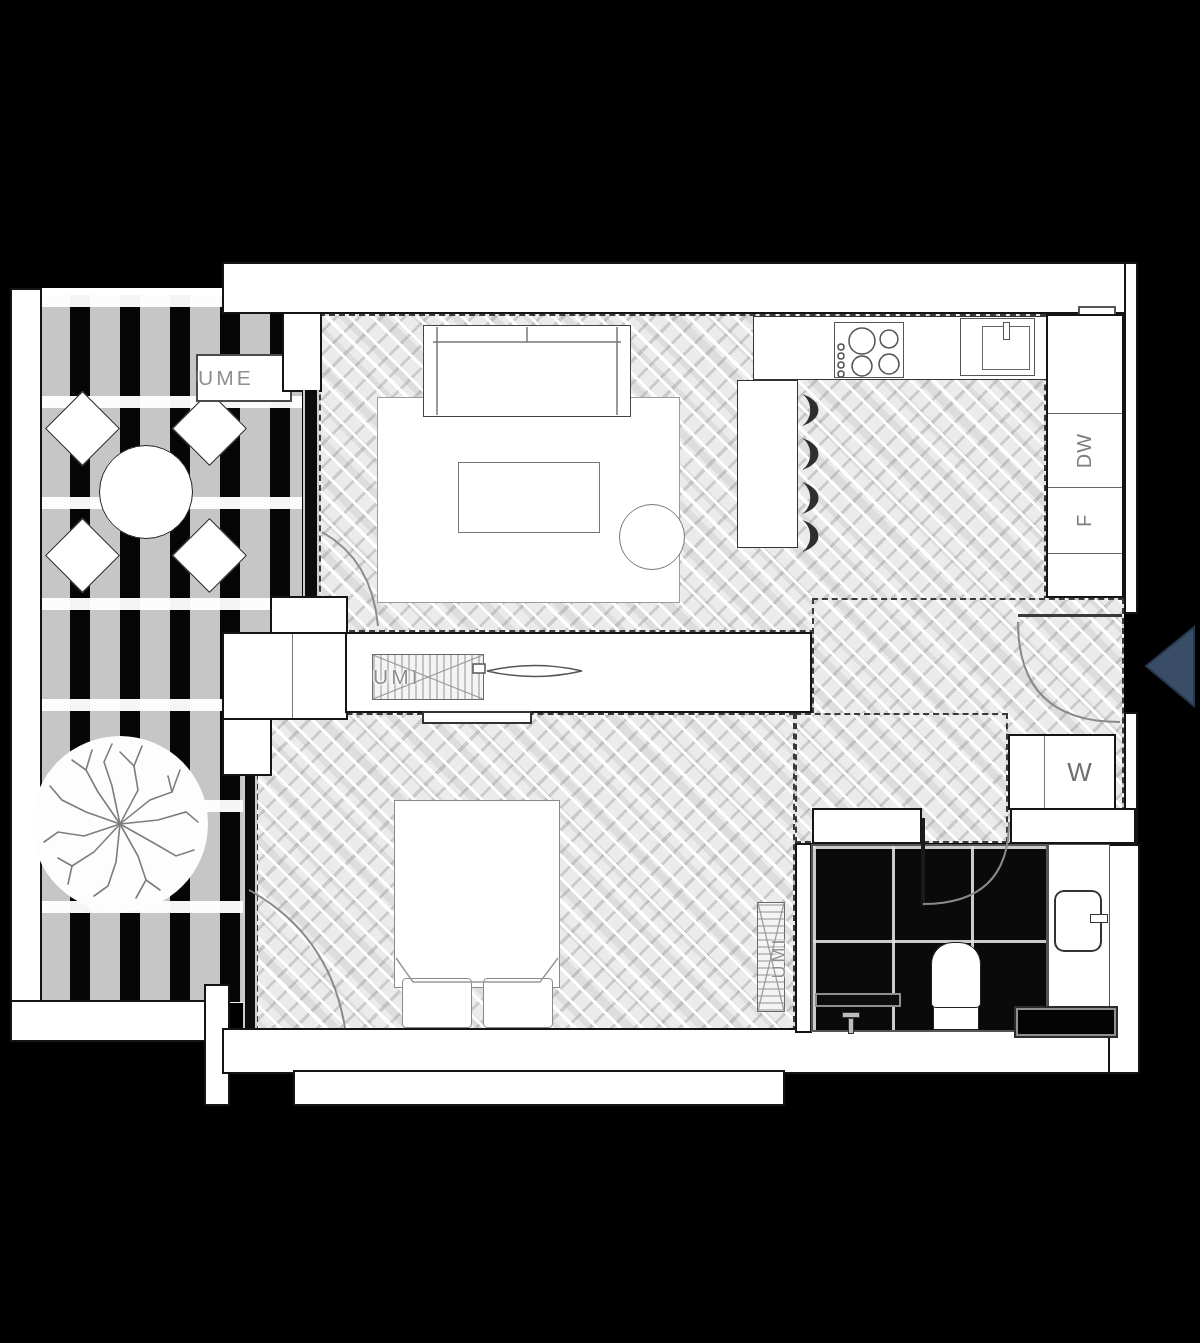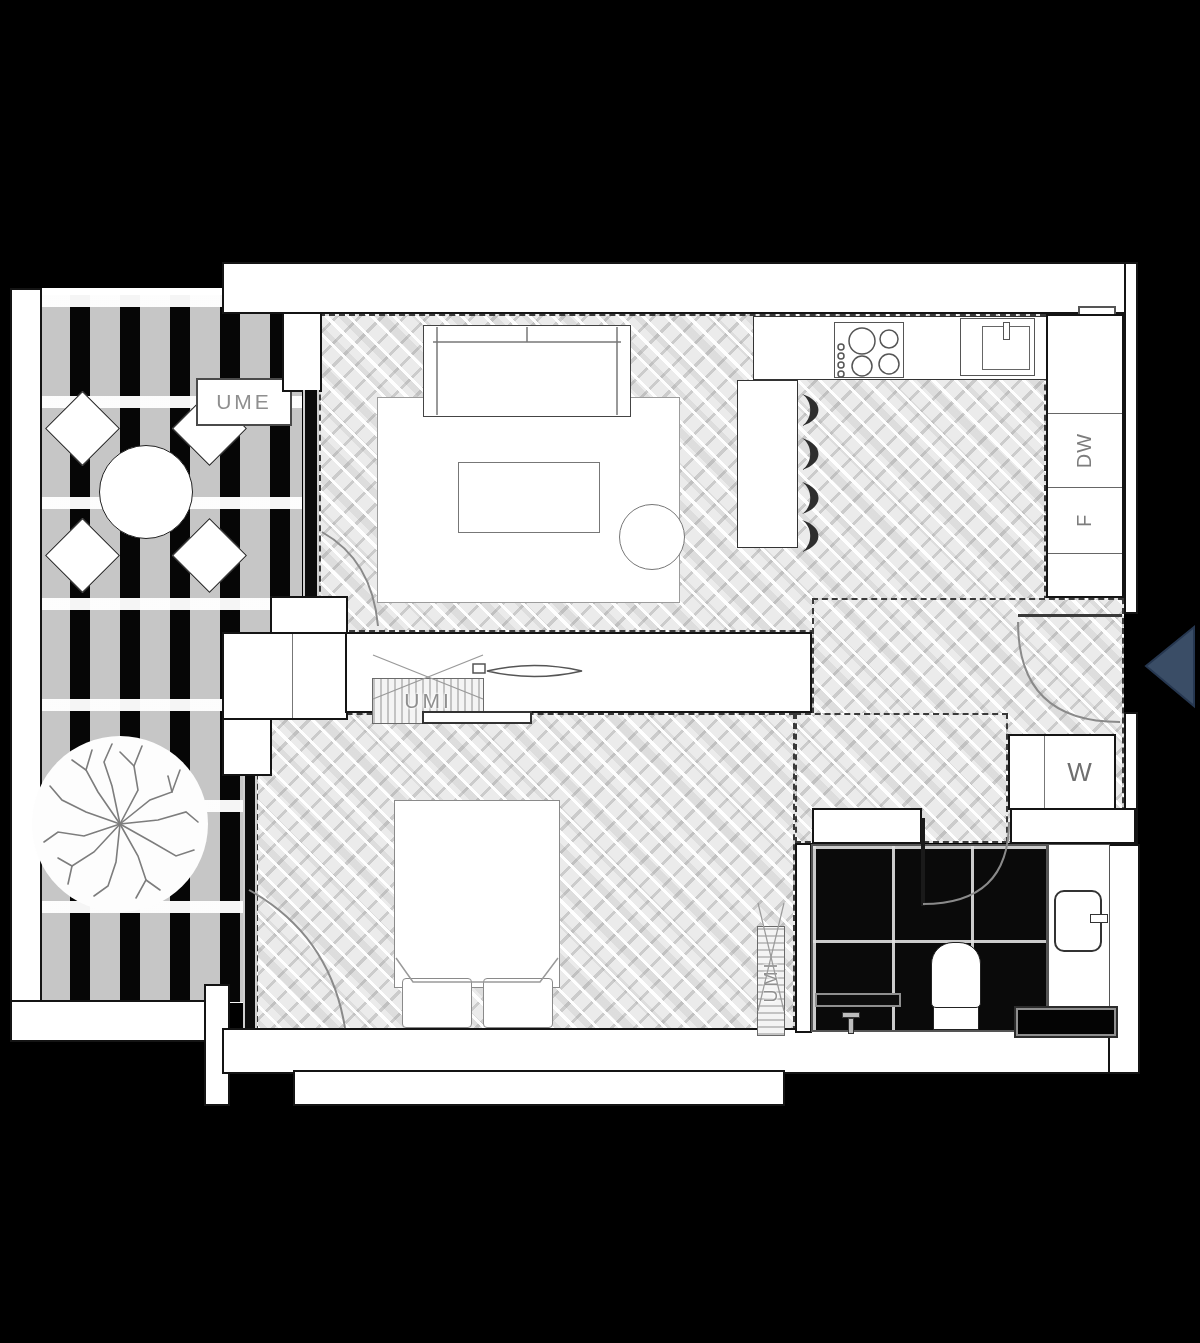--- a/index.html
+++ b/index.html
@@ -28,21 +28,21 @@
       repeating-linear-gradient(to bottom, rgba(225,225,225,.9) 0 3px, rgba(225,225,225,0) 3px 94px);
     border:2px solid #555;
   }
   .glaz{background:#0b0b0b;border-left:2px solid #cfcfcf;border-right:2px solid #cfcfcf;}
   .furn{background:#fff;border:1.5px solid #555;}
   .furnlight{background:#fff;border:1.5px solid #9c9c9c;}
   .hatchbox{
     background-color:#f4f4f4;
     background-image:repeating-linear-gradient(90deg,#c3c3c3 0 2px,rgba(0,0,0,0) 2px 7px);
     border:1.5px solid #6a6a6a;
-    display:flex;align-items:center;justify-content:center;margin-top:24px;
+    display:flex;align-items:center;justify-content:flex-start;
   }
   .lbl{color:#8f8f8f;letter-spacing:3px;font-size:21px;
        text-shadow:0 0 3px #fff,0 0 3px #fff,0 0 3px #fff;}
   .cab-lbl{color:#7d7d7d;font-size:20px;letter-spacing:1px;}
   .cell{display:flex;align-items:center;justify-content:center;}
   .rot{transform:rotate(-90deg);white-space:nowrap;}
   svg{display:block;}
 </style>
 </head>
 <body>

